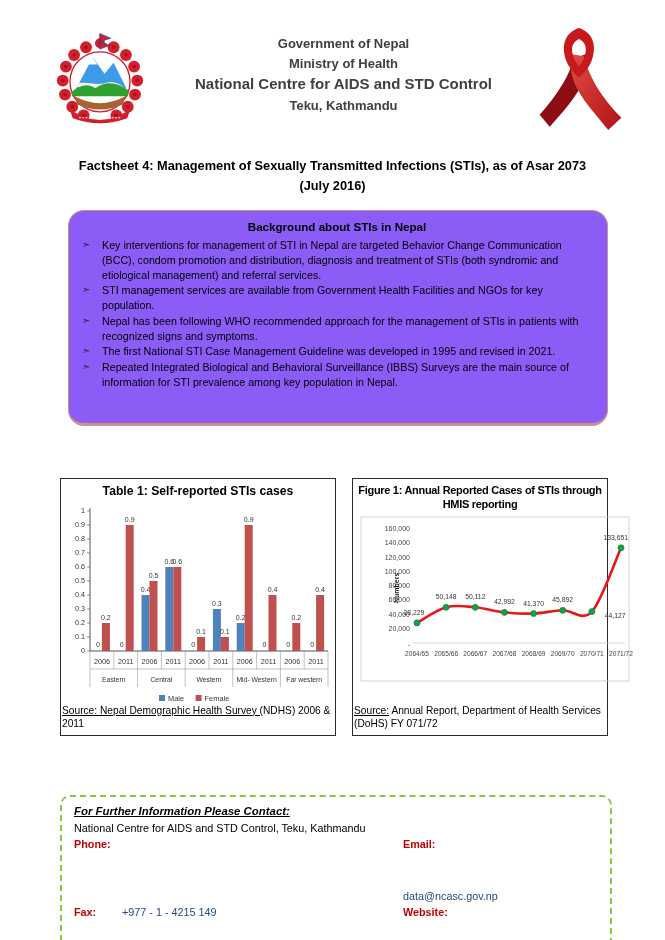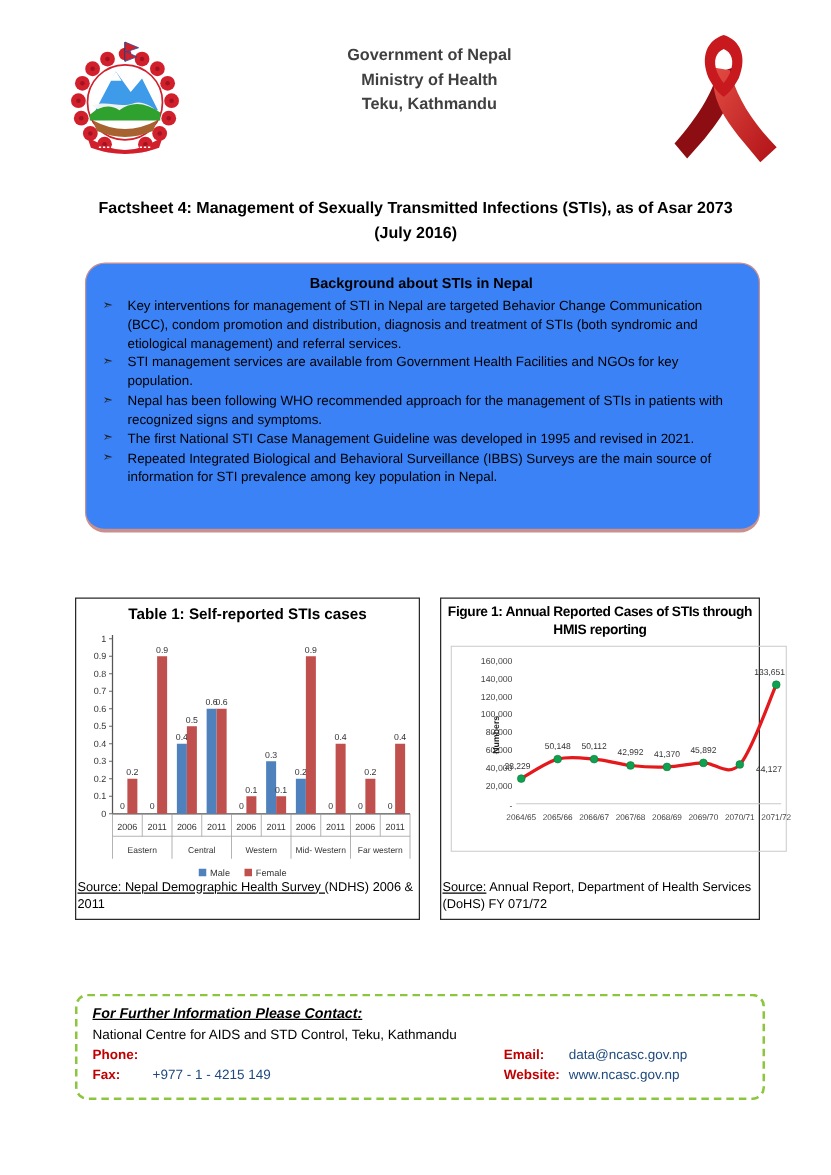--- a/index.html
+++ b/index.html
@@ -8,21 +8,21 @@
   
   .hdr{position:absolute;top:26px;left:0;right:0;display:flex;justify-content:space-between;align-items:flex-start;padding:0 36px 0 50px;}
   .hdr-text{text-align:center;color:#404040;margin-top:8px;line-height:1.5;flex:1;}
   .hdr-l{font-size:13px;font-weight:700;}
   .hdr-l3{font-size:15px;font-weight:800;}
   
   .fs-title{position:absolute;top:156px;left:0;right:0;text-align:center;font-weight:700;font-size:12.8px;line-height:1.55;}
   .fs-title span{display:inline-block;max-width:520px;}
   
   .bgbox{position:absolute;left:68px;top:210px;width:540px;height:216px;box-sizing:border-box;
-         background:#3b82f6;border:1.5px solid #C9908C;border-bottom-width:3px;border-radius:16px;padding:9px 15px 8px 13px;}
+         background:#8b5cf6;border:1.5px solid #C9908C;border-bottom-width:3px;border-radius:16px;padding:9px 15px 8px 13px;}
   .bg-head{text-align:center;font-weight:700;font-size:11.6px;margin-bottom:5px;}
   .bg-list{font-size:10.7px;line-height:1.38;}
   .bg-item{display:flex;gap:8px;margin-bottom:1px;}
   .bg-bullet{flex:0 0 12px;font-size:10px;line-height:1.45;color:#222;}
   
   .charts{position:absolute;left:60px;top:478px;display:flex;gap:16px;}
   .chartbox{box-sizing:border-box;border:1.6px solid #2a2a2a;background:#fff;position:relative;}
   .cb-left{width:276px;height:258px;}
   .cb-right{width:256px;height:258px;}
   .c-title{font-weight:700;font-size:12.2px;text-align:center;margin:5px 4px 0 4px;line-height:1.25;}
@@ -30,21 +30,21 @@
   .c-src{position:absolute;left:1px;right:4px;bottom:5px;font-size:10.2px;line-height:1.3;}
   .u{text-decoration:underline;}
   svg{display:block;}
   
   .contact{position:absolute;left:60px;top:795px;width:552px;box-sizing:border-box;
            border:2px dashed #8CC63E;border-radius:10px;padding:6px 12px 9px 12px;font-size:10.8px;line-height:1.5;}
   .ct-head{font-weight:700;font-style:italic;text-decoration:underline;font-size:11.4px;}
   .ct-row{display:flex;}
   .ct-label{color:#C00000;font-weight:700;width:48px;flex:0 0 48px;}
   .ct-val{color:#1F497D;}
-  .ct-right{margin-left:auto;width:195px;display:flex;}
+  .ct-right{margin-left:auto;width:195px;display:flex;flex-direction:column;}
   .ct-right .ct-label{width:52px;flex:0 0 52px;}
 </style>
 </head>
 <body>
 
 <div class="page">
 
   <div class="hdr">
     <svg width="100" height="108" viewBox="0 0 110 110">
 
@@ -94,20 +94,21 @@
       <path d="M55,4 L67,9 L55,13 Z" fill="#D21F2C" stroke="#1D4E9E" stroke-width="0.7"></path>
       <path d="M55,12 L65.5,17 L55,21 Z" fill="#D21F2C" stroke="#1D4E9E" stroke-width="0.7"></path>
 
       <path d="M22,88 L38,96 Q55,102 72,96 L88,88 L85,97 Q55,108 25,97 Z" fill="#D21F2C"></path>
       <line x1="32" y1="96.5" x2="78" y2="96.5" stroke="#ffffff" stroke-width="1.3" stroke-dasharray="2,1.6"></line>
     </svg>
 
     <div class="hdr-text">
       <div class="hdr-l">Government of Nepal</div>
       <div class="hdr-l">Ministry of Health</div>
+      <div class="hdr-l3">National Centre for AIDS and STD Control</div>
       <div class="hdr-l">Teku, Kathmandu</div>
     </div>
 
     <svg width="92" height="116" viewBox="0 0 90 115">
       <defs>
         <linearGradient id="rb" x1="0" y1="0" x2="1" y2="1">
           <stop offset="0" stop-color="#E24C43"></stop>
             <stop offset="1" stop-color="#B01116"></stop>
         </linearGradient>
       </defs>

